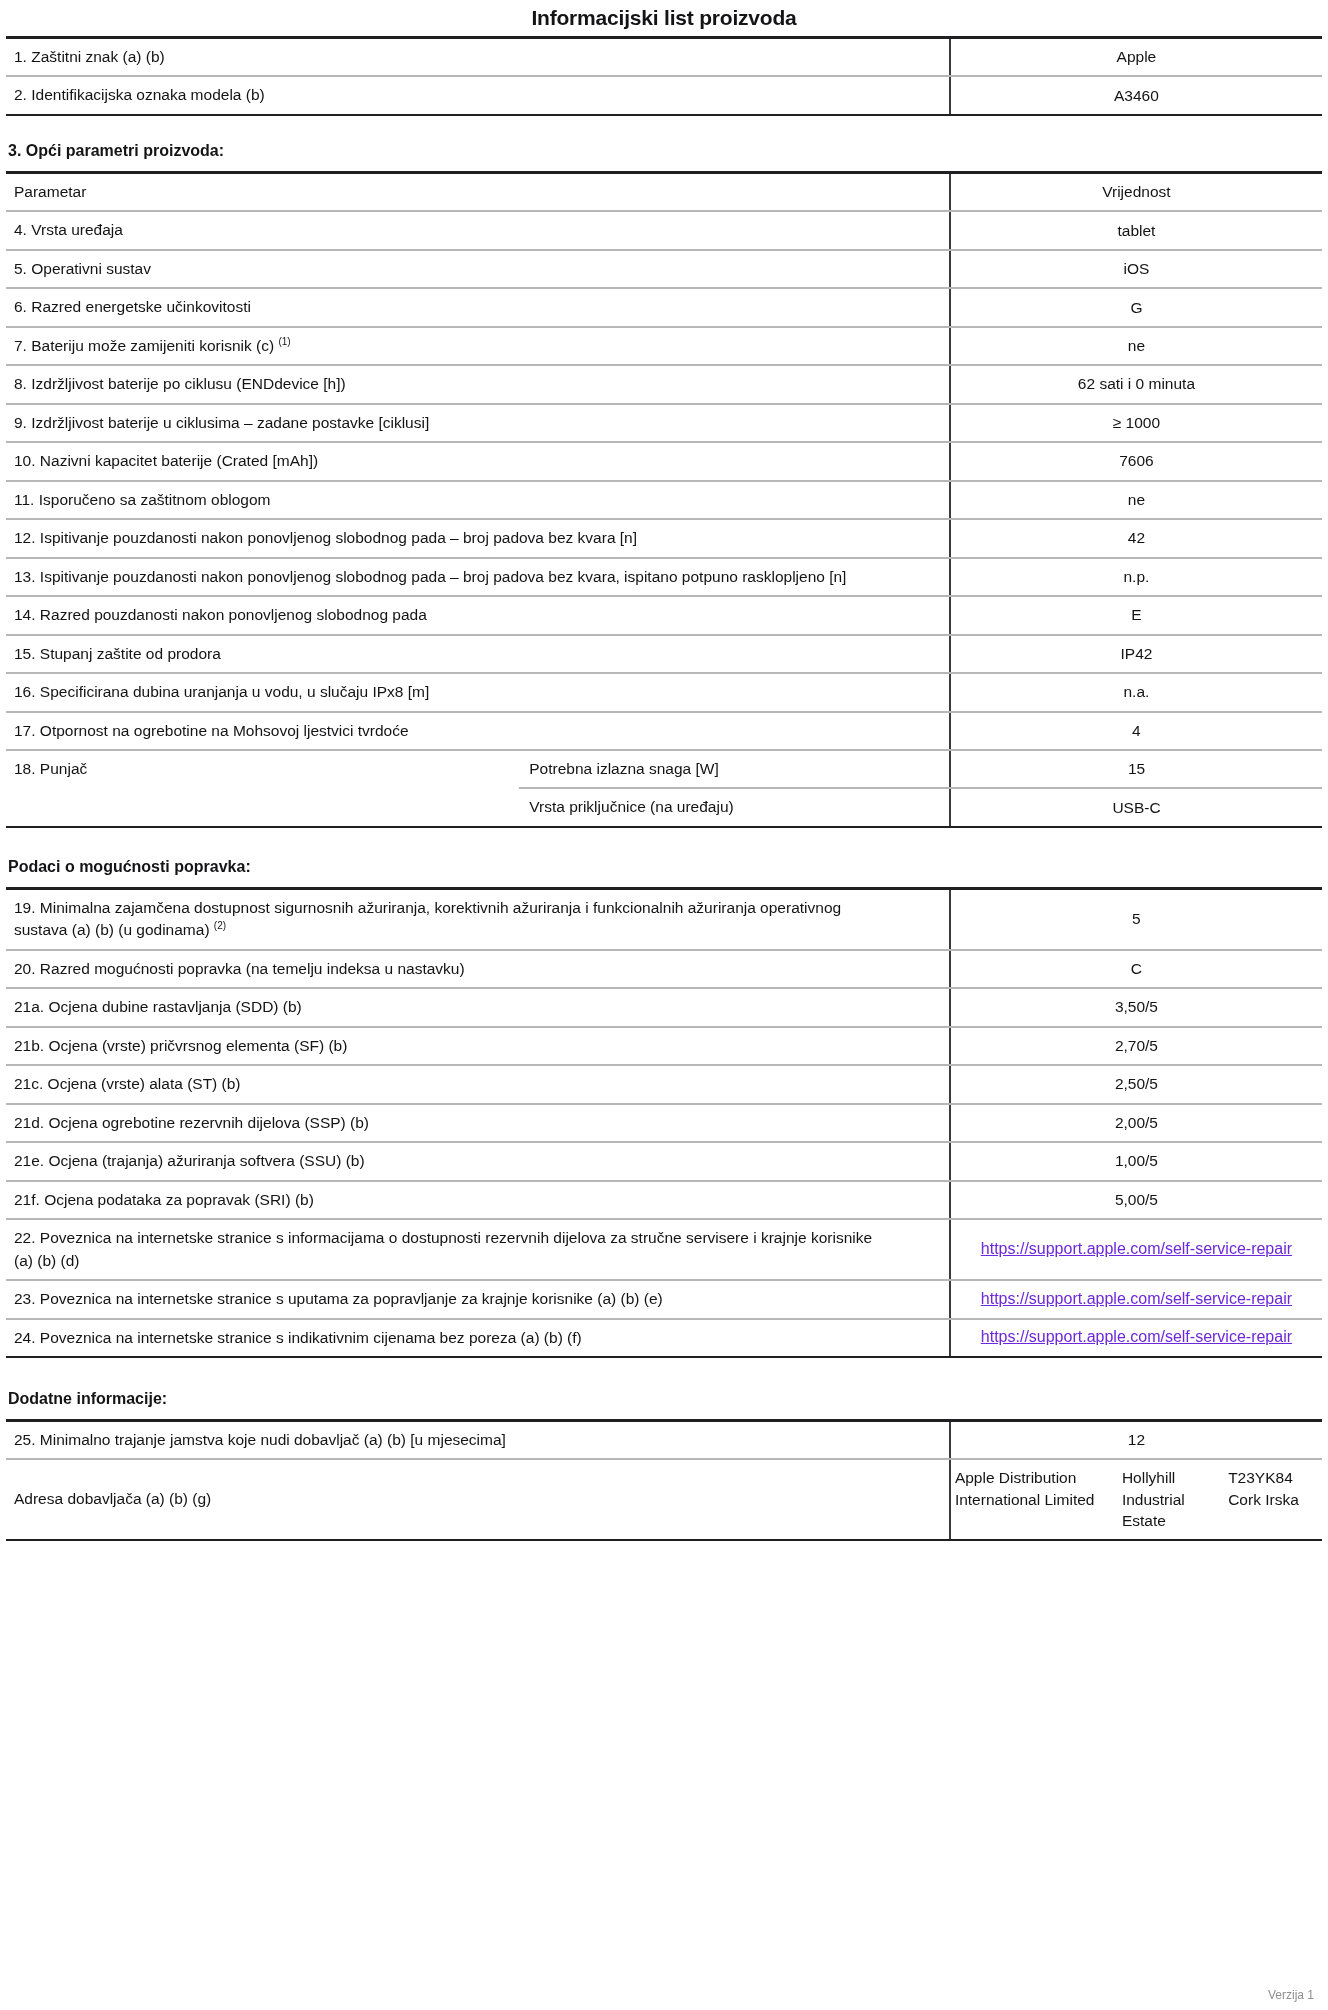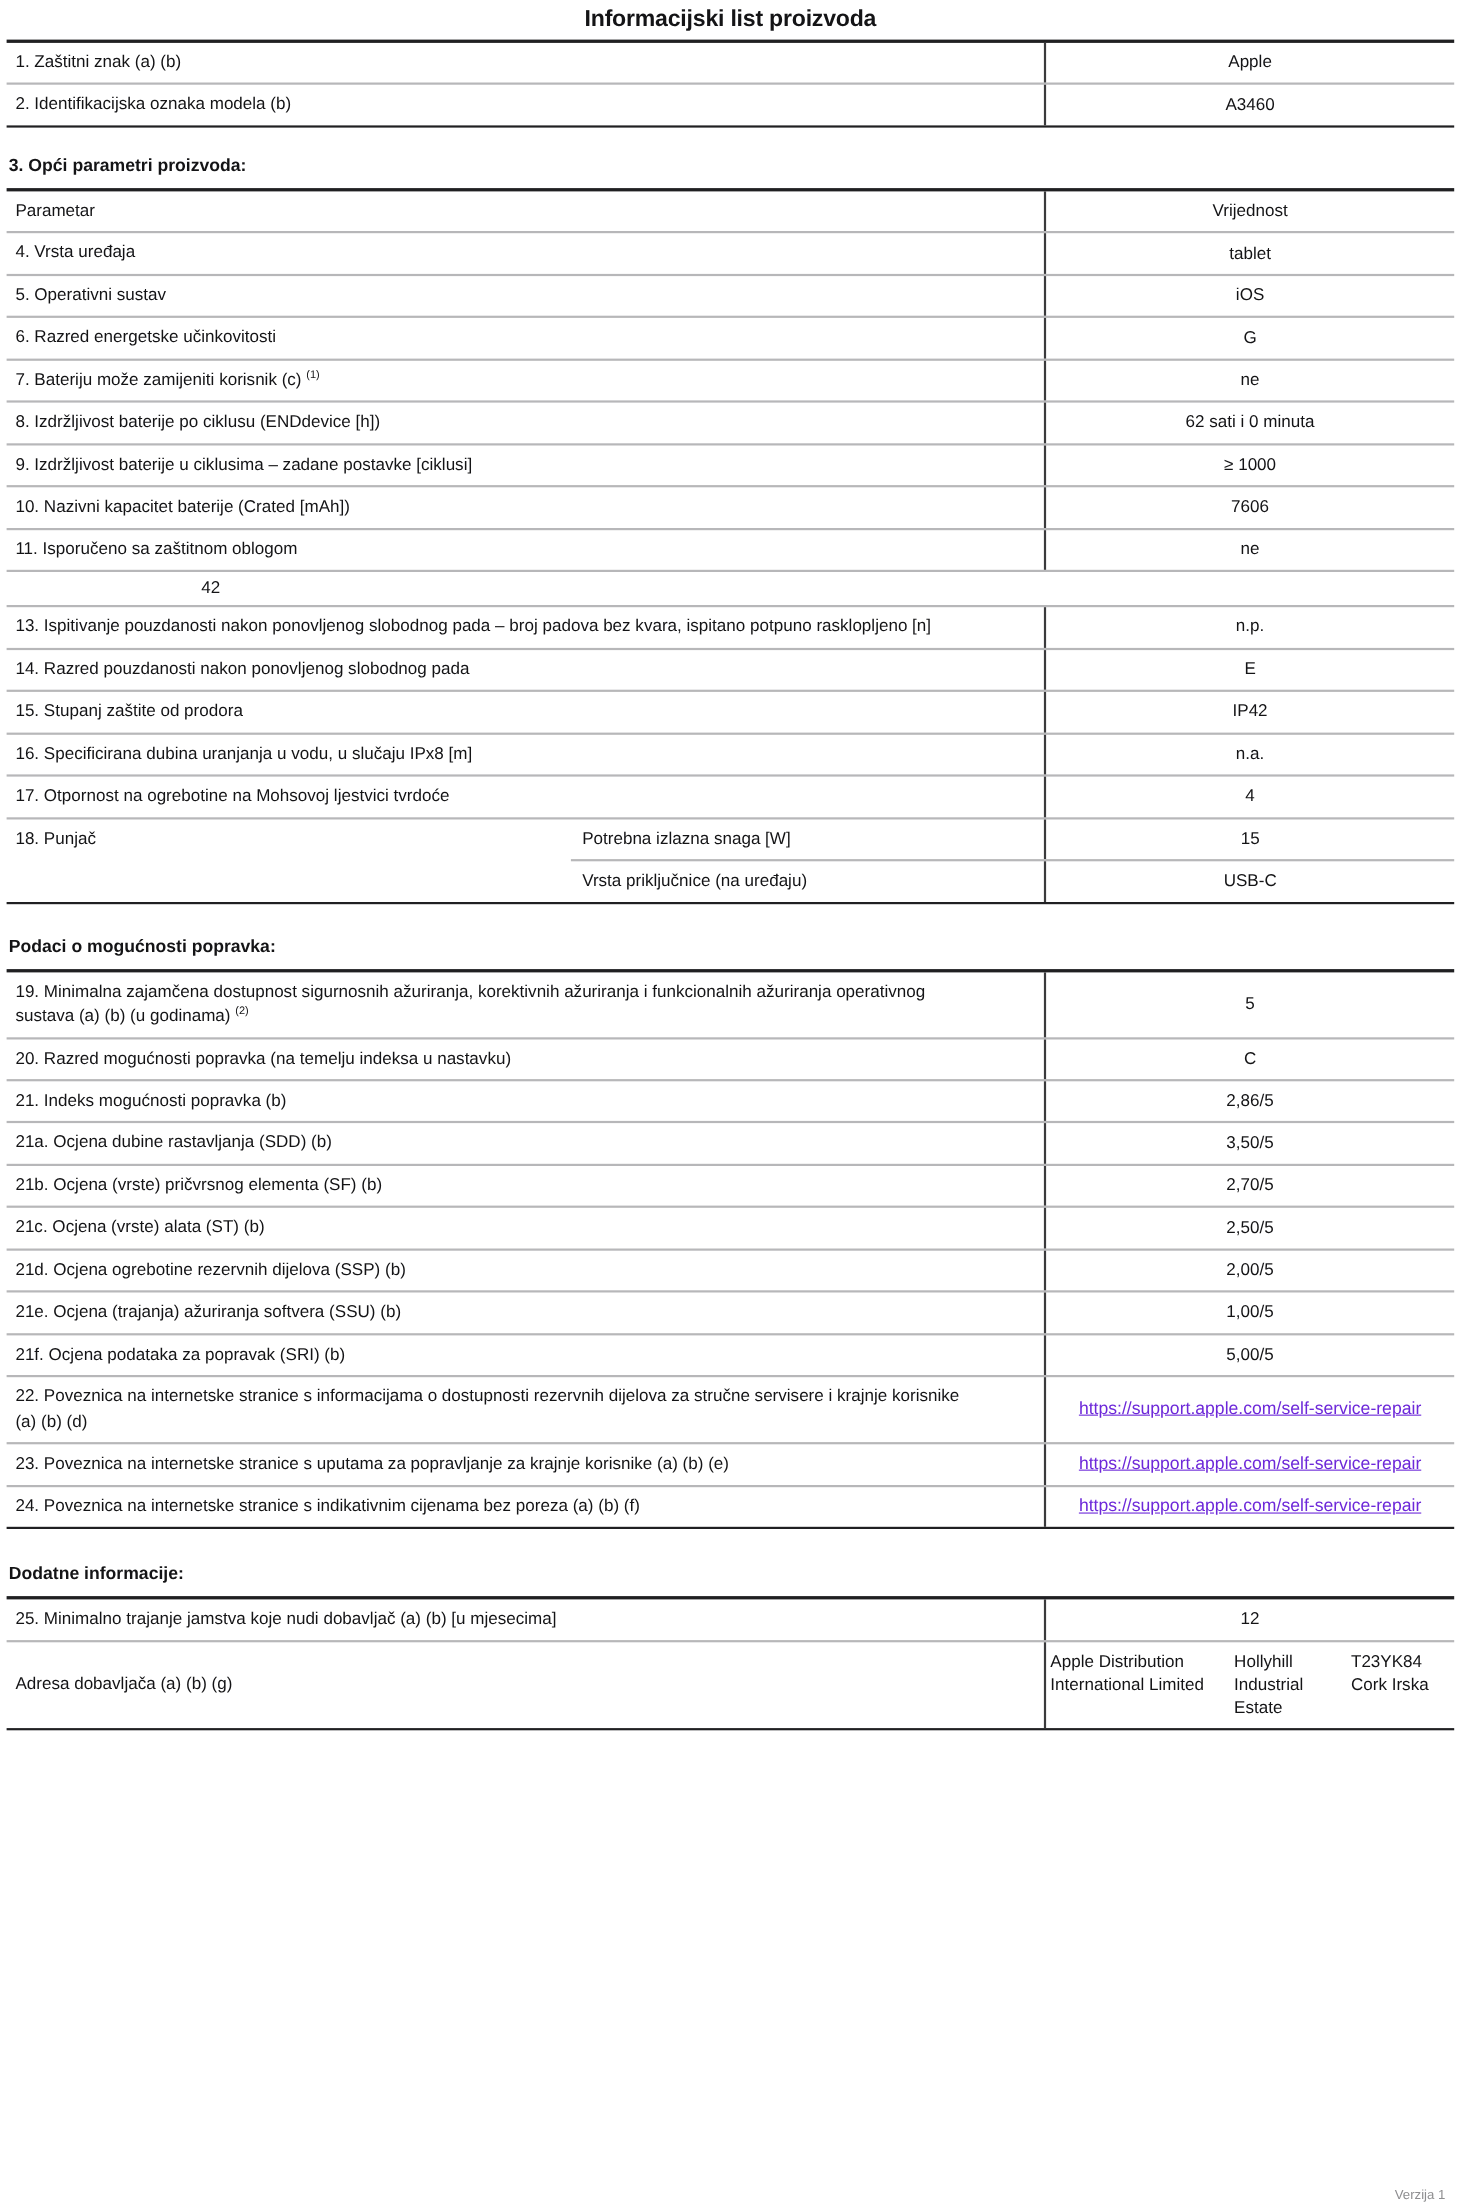--- a/index.html
+++ b/index.html
@@ -108,20 +108,21 @@
         </div>
         <div class="row">
           <div class="lbl"><span>10. Nazivni kapacitet baterije (Crated [mAh])</span></div>
           <div class="val">7606</div>
         </div>
         <div class="row">
           <div class="lbl"><span>11. Isporučeno sa zaštitnom oblogom</span></div>
           <div class="val">ne</div>
         </div>
         <div class="row">
+          <div class="lbl"><span>12. Ispitivanje pouzdanosti nakon ponovljenog slobodnog pada – broj padova bez kvara [n]</span></div>
           <div class="val">42</div>
         </div>
         <div class="row">
           <div class="lbl"><span>13. Ispitivanje pouzdanosti nakon ponovljenog slobodnog pada – broj padova bez kvara, ispitano potpuno rasklopljeno [n]</span></div>
           <div class="val">n.p.</div>
         </div>
         <div class="row">
           <div class="lbl"><span>14. Razred pouzdanosti nakon ponovljenog slobodnog pada</span></div>
           <div class="val">E</div>
         </div>
@@ -161,24 +162,20 @@
 
     <div class="row">
           <div class="lbl"><span>19. Minimalna zajamčena dostupnost sigurnosnih ažuriranja, korektivnih ažuriranja i funkcionalnih ažuriranja operativnog sustava (a) (b) (u godinama) </span><sup>(2)</sup></div>
           <div class="val">5</div>
         </div>
         <div class="row">
           <div class="lbl"><span>20. Razred mogućnosti popravka (na temelju indeksa u nastavku)</span></div>
           <div class="val">C</div>
         </div>
         <div class="row">
-          <div class="lbl"><span>21. Indeks mogućnosti popravka (b)</span></div>
-          <div class="val">2,86/5</div>
-        </div>
-        <div class="row">
           <div class="lbl"><span>21a. Ocjena dubine rastavljanja (SDD) (b)</span></div>
           <div class="val">3,50/5</div>
         </div>
         <div class="row">
           <div class="lbl"><span>21b. Ocjena (vrste) pričvrsnog elementa (SF) (b)</span></div>
           <div class="val">2,70/5</div>
         </div>
         <div class="row">
           <div class="lbl"><span>21c. Ocjena (vrste) alata (ST) (b)</span></div>
           <div class="val">2,50/5</div>

